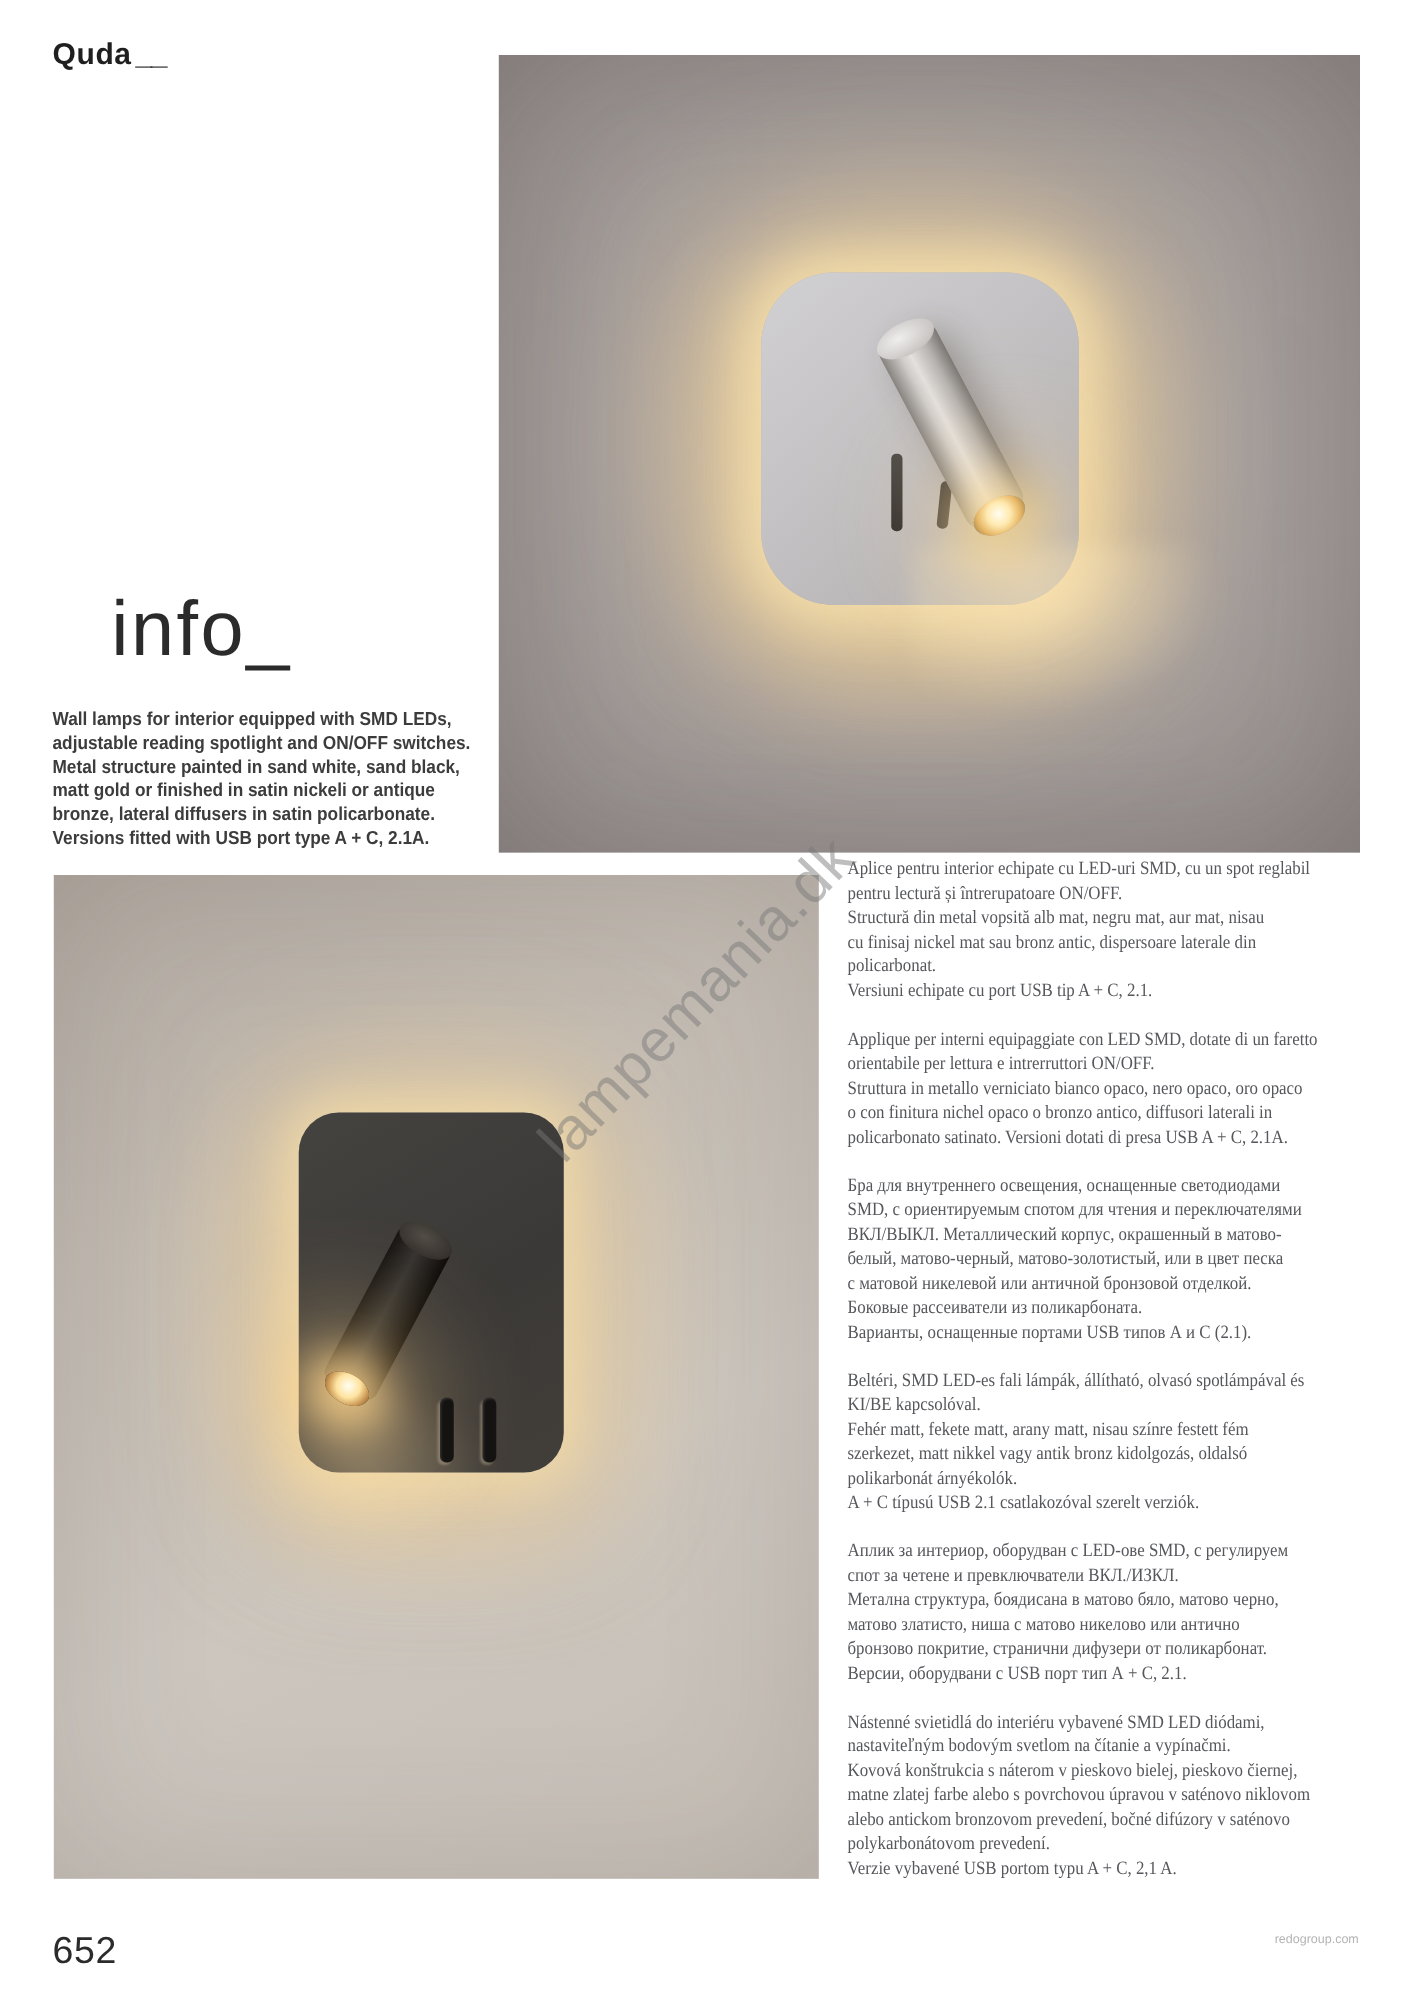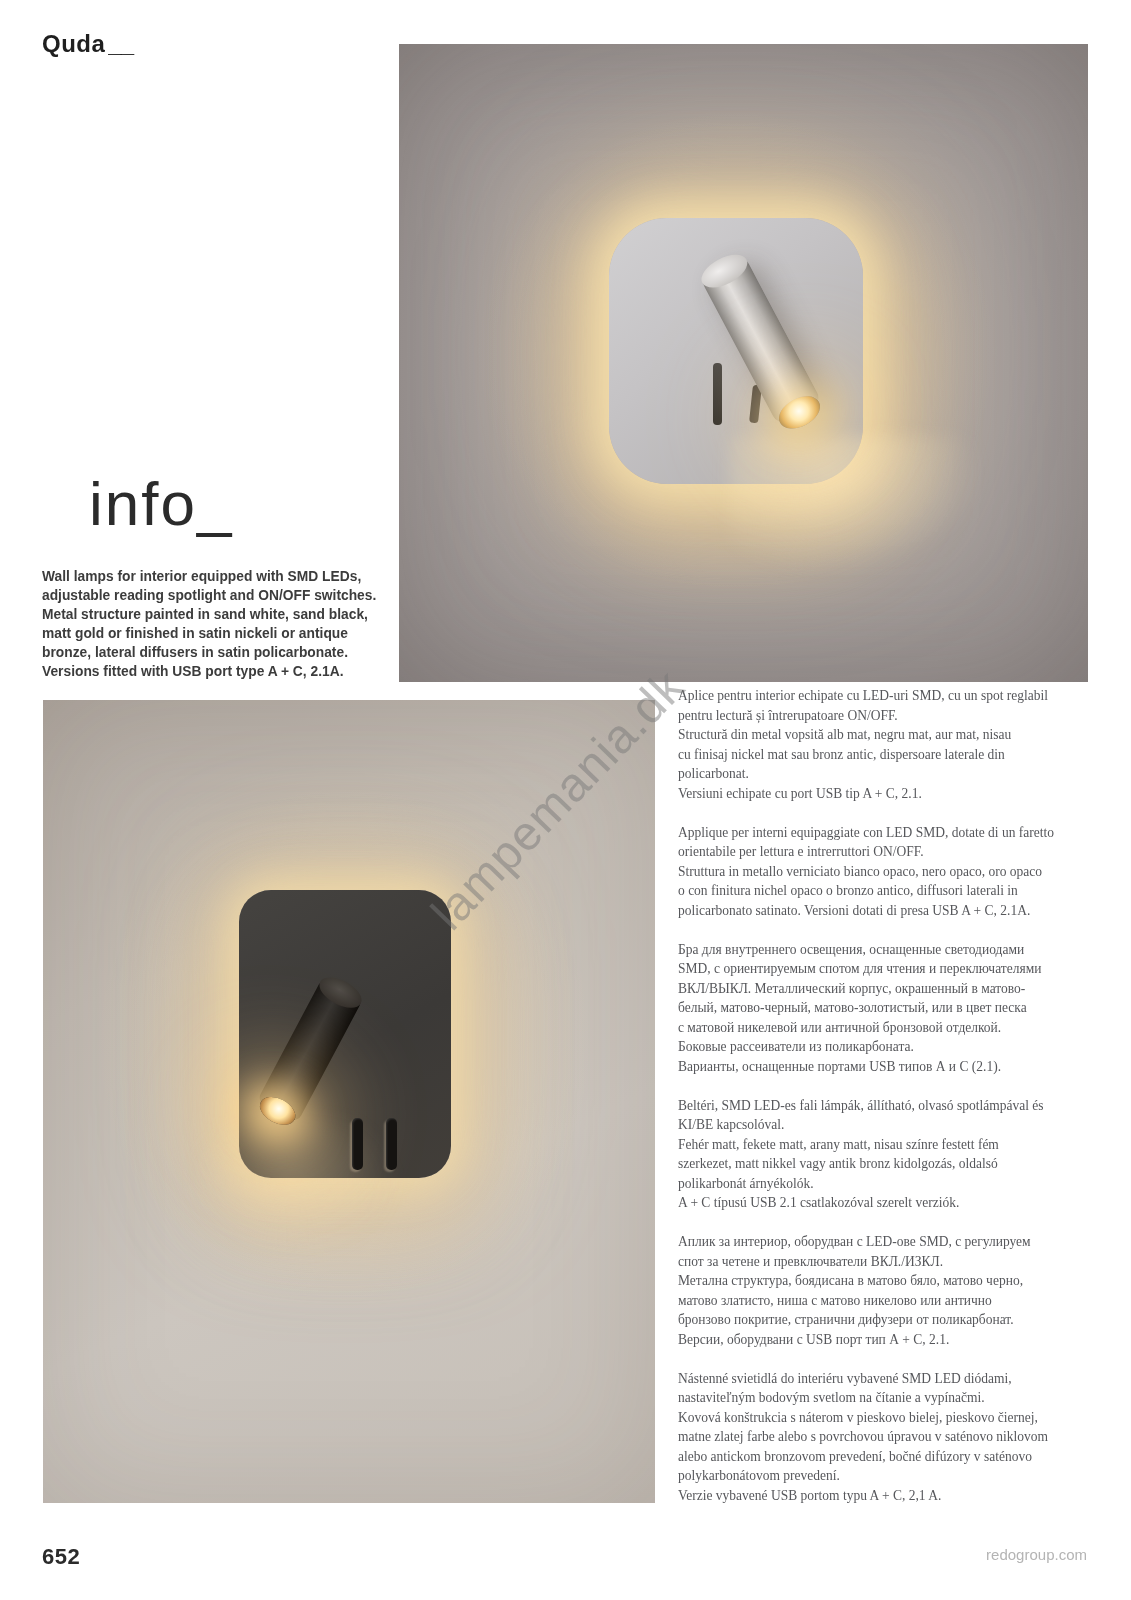--- a/index.html
+++ b/index.html
@@ -114,22 +114,22 @@
   }
 
   
   .translations{position:absolute;left:678px;top:686px;width:453px;font-family:Liberation Serif, serif;}
   .translations p{
     margin:0 0 19.5px 0;font-size:15px;line-height:19.5px;color:#56575b;
     white-space:pre;transform:scaleX(.90);transform-origin:0 0;
   }
 
   
-  .page-number{position:absolute;left:42px;top:1544px;font-size:22px;font-weight:700;color:#2b2b2b;letter-spacing:.5px;}
-  .website{position:absolute;right:44px;top:1546px;font-size:15px;color:#b4b4b4;}
+  .page-number{position:absolute;left:42px;top:1544px;font-size:30px;font-weight:400;color:#2b2b2b;letter-spacing:.5px;}
+  .website{position:absolute;right:44px;top:1546px;font-size:10px;color:#b4b4b4;}
 </style>
 </head>
 <body>
 
 <div class="brand">
   <span>Quda</span><span class="us">__</span>
 </div>
 
 <div class="photo-top">
   <div class="wall-light-top"></div>

